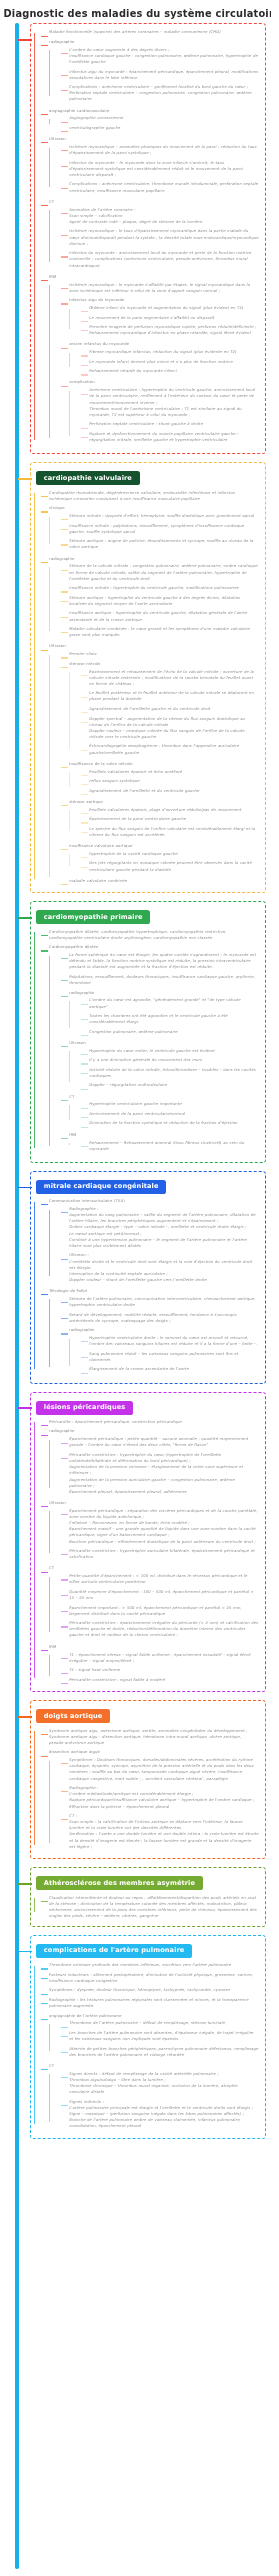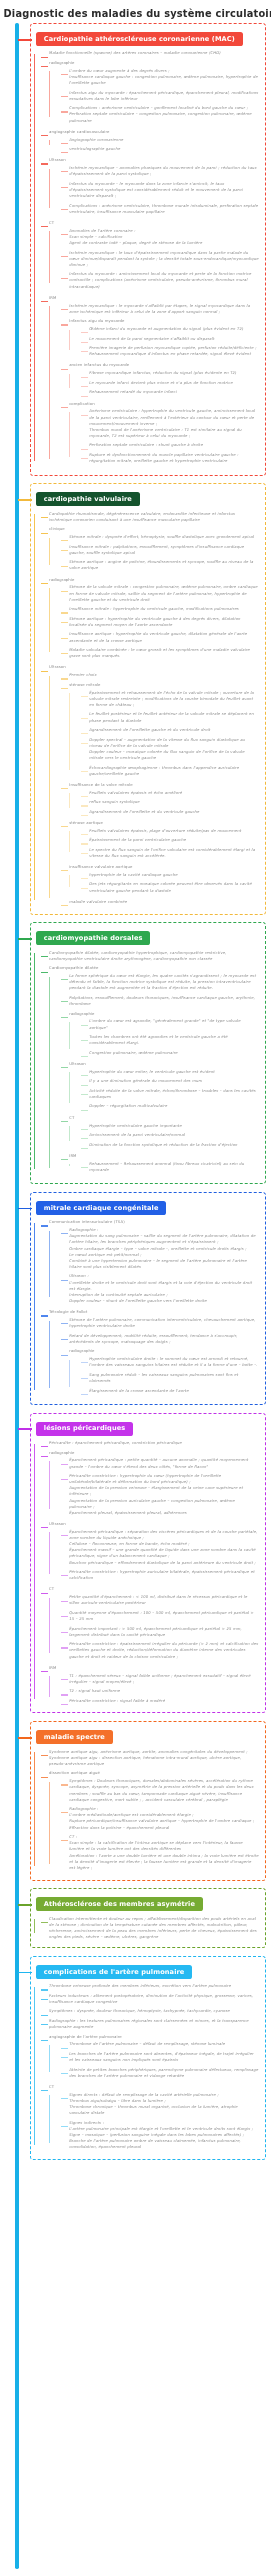--- a/index.html
+++ b/index.html
@@ -166,21 +166,21 @@
 
 <div id="page">
 
   <div class="title">Diagnostic des maladies du système circulatoire</div>
 
   <div class="spine"></div>
 
   <div class="branches" id="branches">
       <div class="branch b-mac">
         <div class="connector"></div>
-        <div class="branch-box"><div class="branch-title">Cardiopathie athéroscléreuse coronarienne (MAC)</div><ul class="tree rail lvl1">
+        <div class="branch-box"><ul class="tree rail lvl1">
             <li class="node">
               <span class="label">Maladie fonctionnelle (spasme) des artères coronaires – maladie coronarienne (CHD)</span>
             </li>
             <li class="node">
               <span class="label head">radiographie</span>
               <ul class="tree rail lvl2">
                 <li class="node">
                   <span class="label">L'ombre du cœur augmente à des degrés divers ;<br>Insuffisance cardiaque gauche : congestion pulmonaire, œdème pulmonaire, hypertrophie de l'oreillette gauche</span>
                 </li>
                 <li class="node">
@@ -389,21 +389,21 @@
                 </li>
                 <li class="node">
                   <span class="label">maladie valvulaire combinée</span>
                 </li>
               </ul>
             </li>
           </ul></div>
       </div>
       <div class="branch b-cmp">
         <div class="connector"></div>
-        <div class="branch-box"><div class="branch-title">cardiomyopathie dorsales</div><ul class="tree rail lvl1">
+        <div class="branch-box"><div class="branch-title">cardiomyopathie primaire</div><ul class="tree rail lvl1">
             <li class="node">
               <span class="label">Cardiomyopathie dilatée, cardiomyopathie hypertrophique, cardiomyopathie restrictive, cardiomyopathie ventriculaire droite arythmogène, cardiomyopathie non classée</span>
             </li>
             <li class="node">
               <span class="label head">Cardiomyopathie dilatée</span>
               <ul class="tree rail lvl2">
                 <li class="node">
                   <span class="label">La forme sphérique du cœur est élargie, les quatre cavités s'agrandissent ; le myocarde est détendu et faible, la fonction motrice systolique est réduite, la pression intraventriculaire pendant la diastole est augmentée et la fraction d'éjection est réduite.</span>
                 </li>
                 <li class="node">
@@ -563,21 +563,21 @@
                 </li>
                 <li class="node">
                   <span class="label">Péricardite constrictive : signal faible à modéré</span>
                 </li>
               </ul>
             </li>
           </ul></div>
       </div>
       <div class="branch b-aort">
         <div class="connector"></div>
-        <div class="branch-box"><div class="branch-title">maladie spectre</div><ul class="tree rail lvl1">
+        <div class="branch-box"><div class="branch-title">doigts aortique</div><ul class="tree rail lvl1">
             <li class="node">
               <span class="label">Syndrome aortique aigu, anévrisme aortique, aortite, anomalies congénitales du développement ;<br>Syndrome aortique aigu : dissection aortique, hématome intra-mural aortique, ulcère aortique, pseudo-anévrisme aortique</span>
             </li>
             <li class="node">
               <span class="label head">dissection aortique aiguë</span>
               <ul class="tree rail lvl2">
                 <li class="node">
                   <span class="label">Symptômes : Douleurs thoraciques, dorsales/abdominales sévères, accélération du rythme cardiaque, dyspnée, syncope, asymétrie de la pression artérielle et du pouls dans les deux membres ; souffle au bas du cœur, tamponnade cardiaque aiguë sévère, insuffisance cardiaque congestive, mort subite ; , accident vasculaire cérébral , paraplégie</span>
                 </li>
                 <li class="node">

